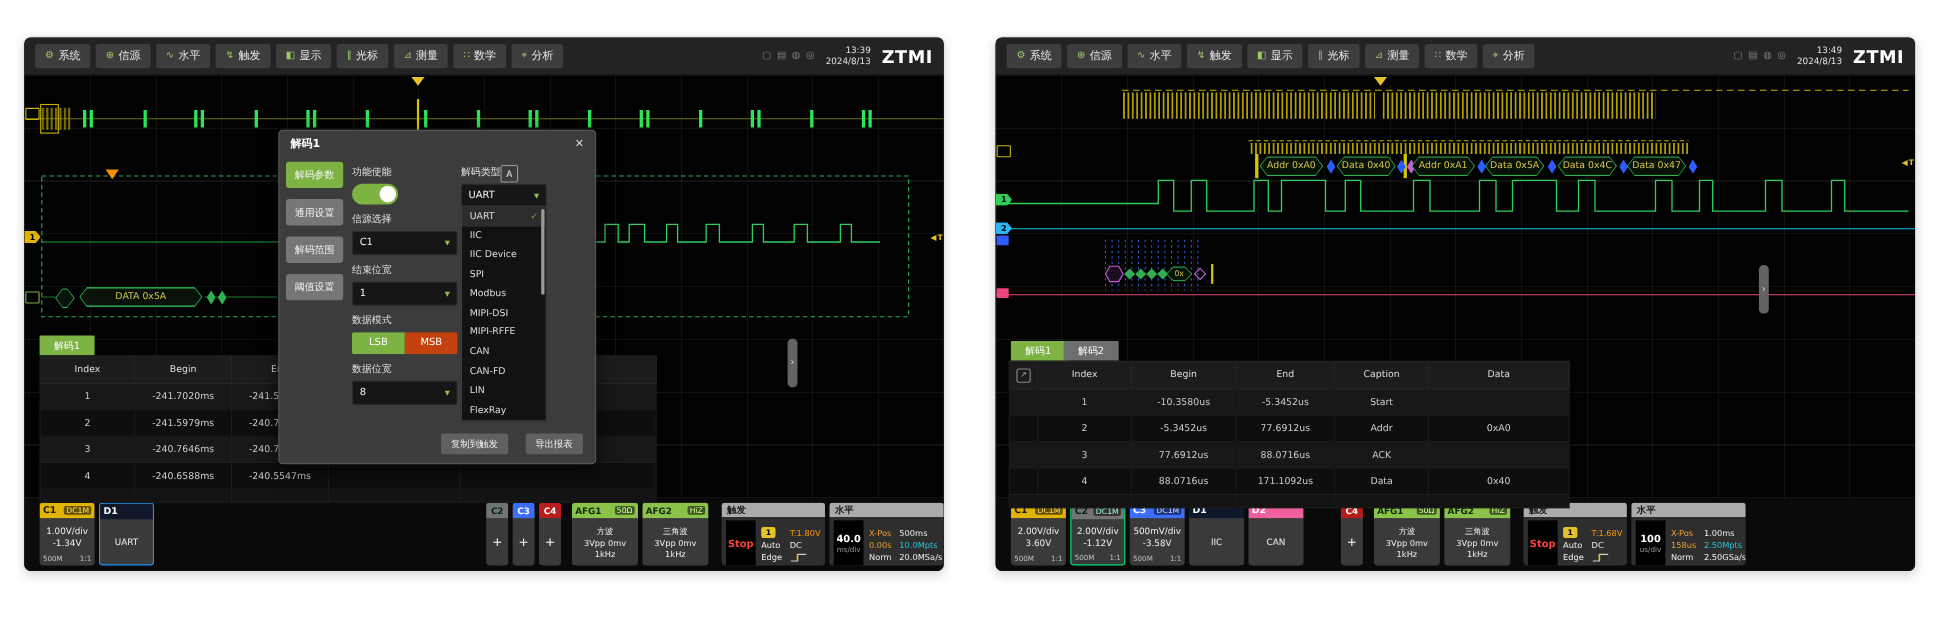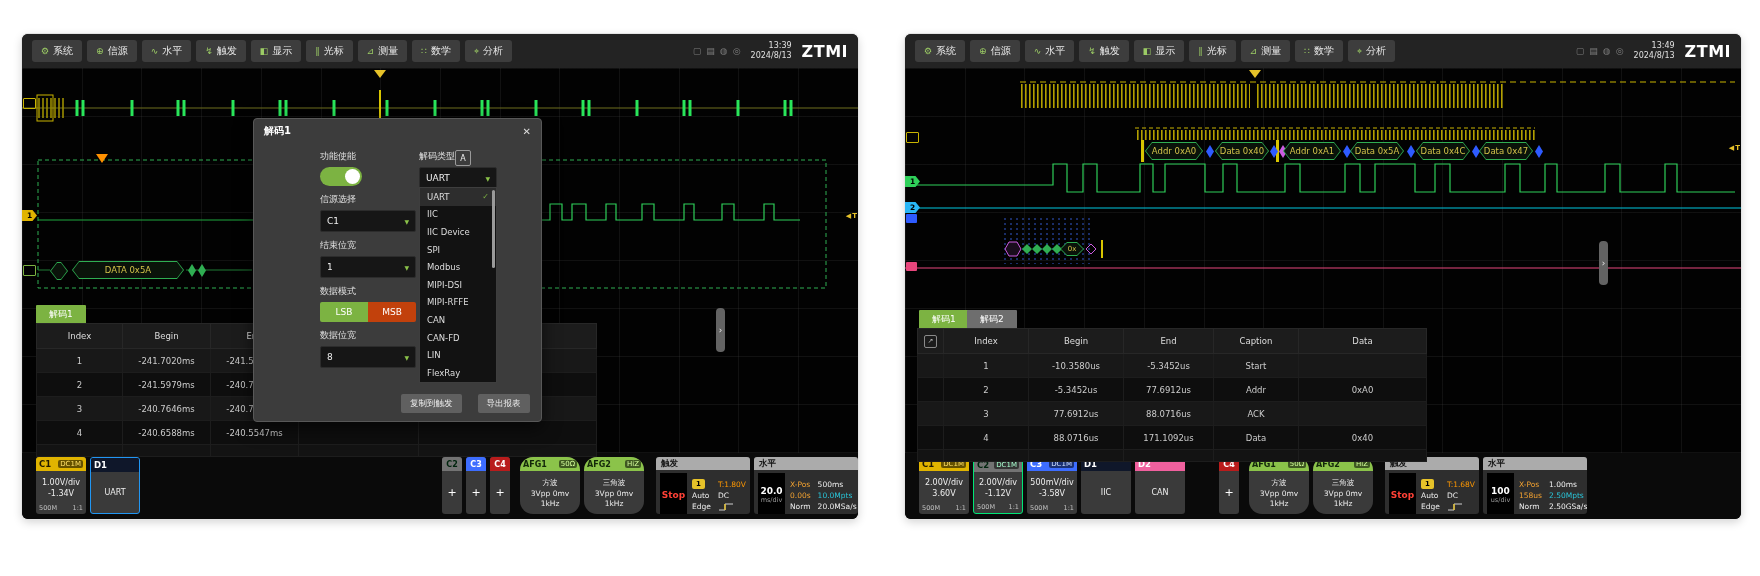--- a/index.html
+++ b/index.html
@@ -74,21 +74,21 @@
 .chip .foot{display:flex;justify-content:space-between;padding:0 3px 2px;font-size:6.5px;color:#c0c0c0}
 .h-c1{background:#e0b400;color:#201a00}.h-c1 .badge{color:#ffe066}
 .h-c2{background:#737373;color:#00250e}.h-c2 .badge{color:#a8ffcf}
 .h-c3{background:#3d6dff;color:#fff}.h-c3 .badge{color:#cfe0ff}
 .h-d1{background:#0f172a;color:#fff}
 .h-d2{background:#f0609e;color:#fff}
 .h-c4{background:#b91c1c;color:#fff}
 .mini{width:20px;height:57px;background:#3a3a3a;border-radius:3px;overflow:hidden;display:flex;flex-direction:column;flex:none}
 .mini .head{height:14px;display:flex;align-items:center;justify-content:center;font-weight:bold;font-size:8px;flex:none}
 .mini .plus{flex:1;display:flex;align-items:center;justify-content:center;color:#fff;font-size:11px}
-.afgchip{width:60px;height:57px;background:#3a3a3a;border-radius:13px;overflow:hidden;display:flex;flex-direction:column;flex:none;color:#eee}
+.afgchip{width:60px;height:57px;background:#3a3a3a;border-radius:3px;overflow:hidden;display:flex;flex-direction:column;flex:none;color:#eee}
 .afgchip .head{height:14px;background:#8bc34a;color:#13270a;display:flex;align-items:center;justify-content:space-between;padding:0 3px;font-weight:bold;font-size:8px;flex:none}
 .afgchip .head .badge{color:#d5ff9e}
 .afgchip .body{flex:1;display:flex;flex-direction:column;align-items:center;justify-content:center;gap:1px;font-size:7.5px}
 .sect{height:57px;background:#2e2e2e;border-radius:3px;overflow:hidden;flex:none;display:flex;flex-direction:column}
 .shead{height:13px;background:#ababab;color:#141414;font-weight:bold;font-size:8.5px;display:flex;align-items:center;padding:0 5px;flex:none}
 .sbody{flex:1;display:flex;gap:5px;padding:3px 4px;align-items:center}
 .blkbox{width:27px;height:44px;background:#000;display:flex;flex-direction:column;align-items:center;justify-content:center;flex:none}
 .stoptxt{color:#ff4136;font-weight:bold;font-size:9px}
 .scl{color:#fff;font-weight:bold;font-size:9px}.sclu{color:#9a9a9a;font-size:6.5px}
 .tgrid{display:grid;grid-template-columns:auto auto;gap:2px 7px;font-size:7.5px;color:#eee;align-items:center}
@@ -256,20 +256,26 @@
               </tr>
           </tbody>
         </table>
       </div>
 
       <div class="dialog">
         <div class="dtitle">
           <span>解码1</span>
           <span class="dclose">✕</span>
         </div>
+        <div class="vtabs">
+          <div class="vtab act">解码参数</div>
+          <div class="vtab">通用设置</div>
+          <div class="vtab">解码范围</div>
+          <div class="vtab">阈值设置</div>
+        </div>
         <div class="dcol1">
           <div class="flabel">功能使能</div>
           <div class="toggle on">
               <i></i>
             </div>
           <div class="flabel">信源选择</div>
           <div class="combo">
               <span>C1</span>
               <span class="ar">▼</span>
             </div>
@@ -416,21 +422,21 @@
                 <polyline points="1,8 7,8 7,2 15,2" fill="none" stroke="#cfcfcf" stroke-width="1"></polyline>
                 <polyline points="7,8 7,2" fill="none" stroke="#e6c229" stroke-width="1.4"></polyline>
               </svg>
           </div>
         </div>
       </div>
       <div class="sect horiz">
         <div class="shead">水平</div>
         <div class="sbody">
           <div class="blkbox">
-              <span class="scl">20.0</span>
+              <span class="scl">40.0</span>
               <span class="sclu">ms/div</span>
             </div>
           <div class="hgrid">
             <span class="orv">X-Pos</span>
               <span>500ms</span>
             <span class="orv">0.00s</span>
               <span class="cyv">10.0Mpts</span>
             <span>Norm</span>
               <span>20.0MSa/s</span>
           </div>

